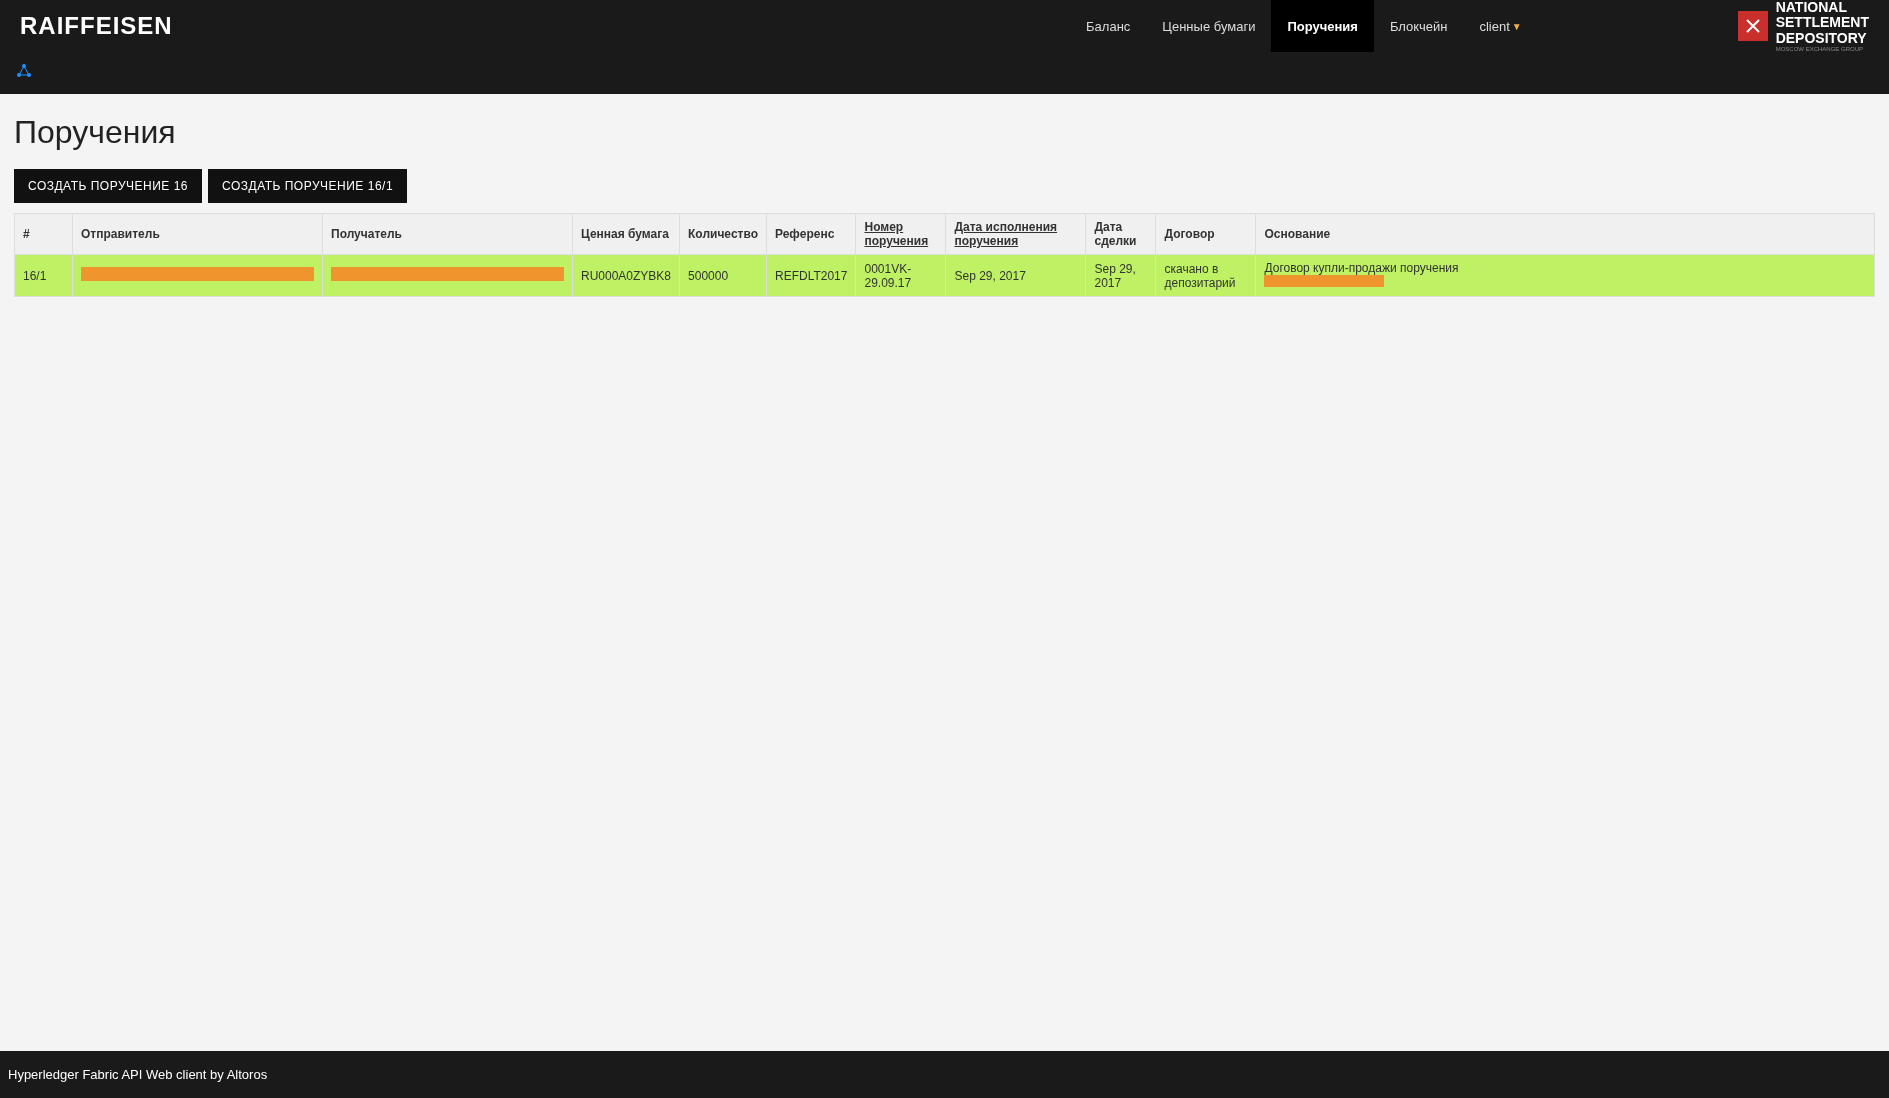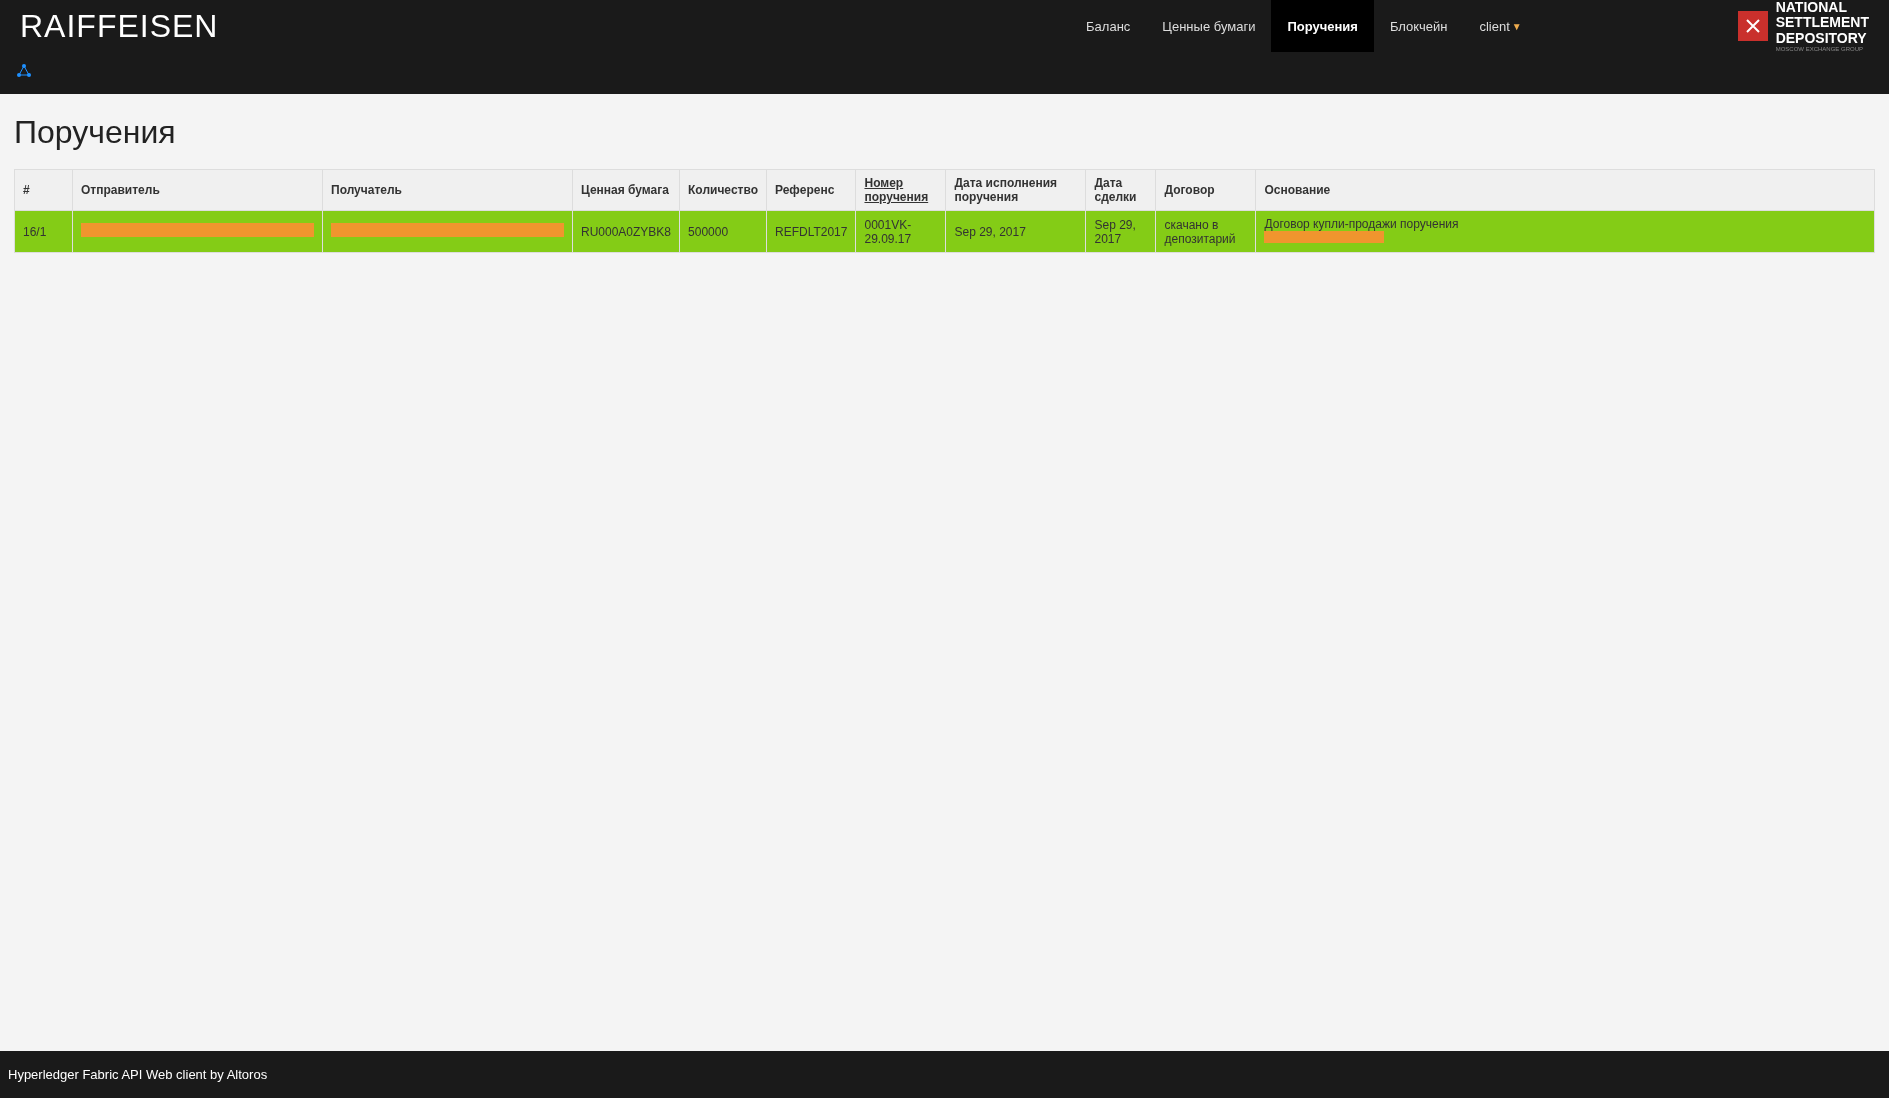--- a/index.html
+++ b/index.html
@@ -1,19 +1,19 @@
 <!DOCTYPE html>
 <html><head>
 <meta charset="utf-8">
 <style>
 * { margin: 0; padding: 0; box-sizing: border-box; }
 body { font-family: Arial, Helvetica, sans-serif; background: #f4f4f4; color: #333; }
 
 .topbar { background: #1a1a1a; height: 52px; display: flex; align-items: center; padding: 0 20px; position: relative; }
-.brand { color: #fff; font-size: 32px; font-weight: normal; letter-spacing: 1px; }
+.brand { color: #fff; font-size: 24px; font-weight: bold; letter-spacing: 1px; }
 .nav { margin-left: auto; display: flex; height: 100%; align-items: stretch; }
 .nav-item { color: #ddd; font-size: 13px; padding: 6px 16px; display: flex; align-items: center; cursor: pointer; background: transparent; border: none; }
 .nav-item.active { background: #000; color: #fff; font-weight: bold; }
 .nav-item .caret { color: #f0ad4e; margin-left: 2px; font-size: 10px; }
 .logo-right { display: flex; align-items: center; margin-left: 200px; gap: 8px; }
 .nsd-square { width: 30px; height: 30px; background: #c9302c; display: flex; align-items: center; justify-content: center; }
 .nsd-text { color: #fff; font-size: 14px; line-height: 1.1; font-weight: bold; }
 .nsd-sub { color: #888; font-size: 6px; }
 
 .subbar { background: #1a1a1a; height: 42px; display: flex; align-items: center; padding: 0 6px; }
@@ -21,35 +21,35 @@
 
 .content { padding: 20px 14px 40px; }
 h1.page-title { font-size: 32px; font-weight: normal; margin-bottom: 18px; color: #222; }
 
 .btn-row { display: flex; gap: 6px; margin-bottom: 10px; }
 .btn { background: #111; color: #fff; border: none; padding: 10px 14px; font-size: 12px; cursor: pointer; letter-spacing: 0.5px; }
 
 .table { width: 100%; border-collapse: collapse; background: #fff; font-size: 12px; }
 .table th, .table td { border: 1px solid #ddd; padding: 6px 8px; text-align: left; vertical-align: middle; }
 .table th { background: #f0f0f0; font-weight: bold; color: #333; }
-.table tr.row-odd { background: #84cc16; }
+.table tr.row-odd { background: #bef264; }
 .redacted { display: inline-block; background: #f0952e; height: 14px; width: 100%; }
 .redacted-sm { display: inline-block; background: #f0952e; height: 12px; width: 120px; }
 .status-cell { text-align: center; margin-top: 36px; }
 
 .footer { position: fixed; bottom: 0; left: 0; right: 0; background: #1a1a1a; color: #fff; padding: 16px 8px; font-size: 13px; }
 
 .col-count { width: 58px; }
 .col-sender { width: 250px; }
 .col-recipient { width: 250px; }
 .col-security { width: 80px; }
 .col-qty { width: 70px; }
 .col-ref { width: 80px; }
 .col-onum { width: 90px; text-decoration: underline; }
-.col-exec { width: 140px; }
+.col-exec { width: 140px; text-decoration: underline; }
 .col-trade { width: 70px; }
 .col-status { width: 100px; }
 </style>
 </head>
 <body>
 
 <div class="topbar">
   <div class="brand">RAIFFEISEN</div>
   <div class="nav">
     <button class="nav-item">Баланс</button>
@@ -83,20 +83,24 @@
       <circle cx="3" cy="12" r="2" fill="#1e90ff"></circle>
       <circle cx="13" cy="12" r="2" fill="#1e90ff"></circle>
       <path d="M8 3 L3 12 M8 3 L13 12 M3 12 L13 12" stroke="#1e90ff" stroke-width="1"></path>
     </svg>
   </span>
 </div>
 
 <div class="content">
   <h1 class="page-title">Поручения</h1>
 
+  <div class="btn-row">
+    <button class="btn">СОЗДАТЬ ПОРУЧЕНИЕ 16</button>
+    <button class="btn">СОЗДАТЬ ПОРУЧЕНИЕ 16/1</button>
+  </div>
 
   <table class="table">
     <thead>
       <tr>
         <th class="col-count">#</th>
         <th class="col-sender">Отправитель</th>
         <th class="col-recipient">Получатель</th>
         <th class="col-security">Ценная бумага</th>
         <th class="col-qty">Количество</th>
         <th class="col-ref">Референс</th>

